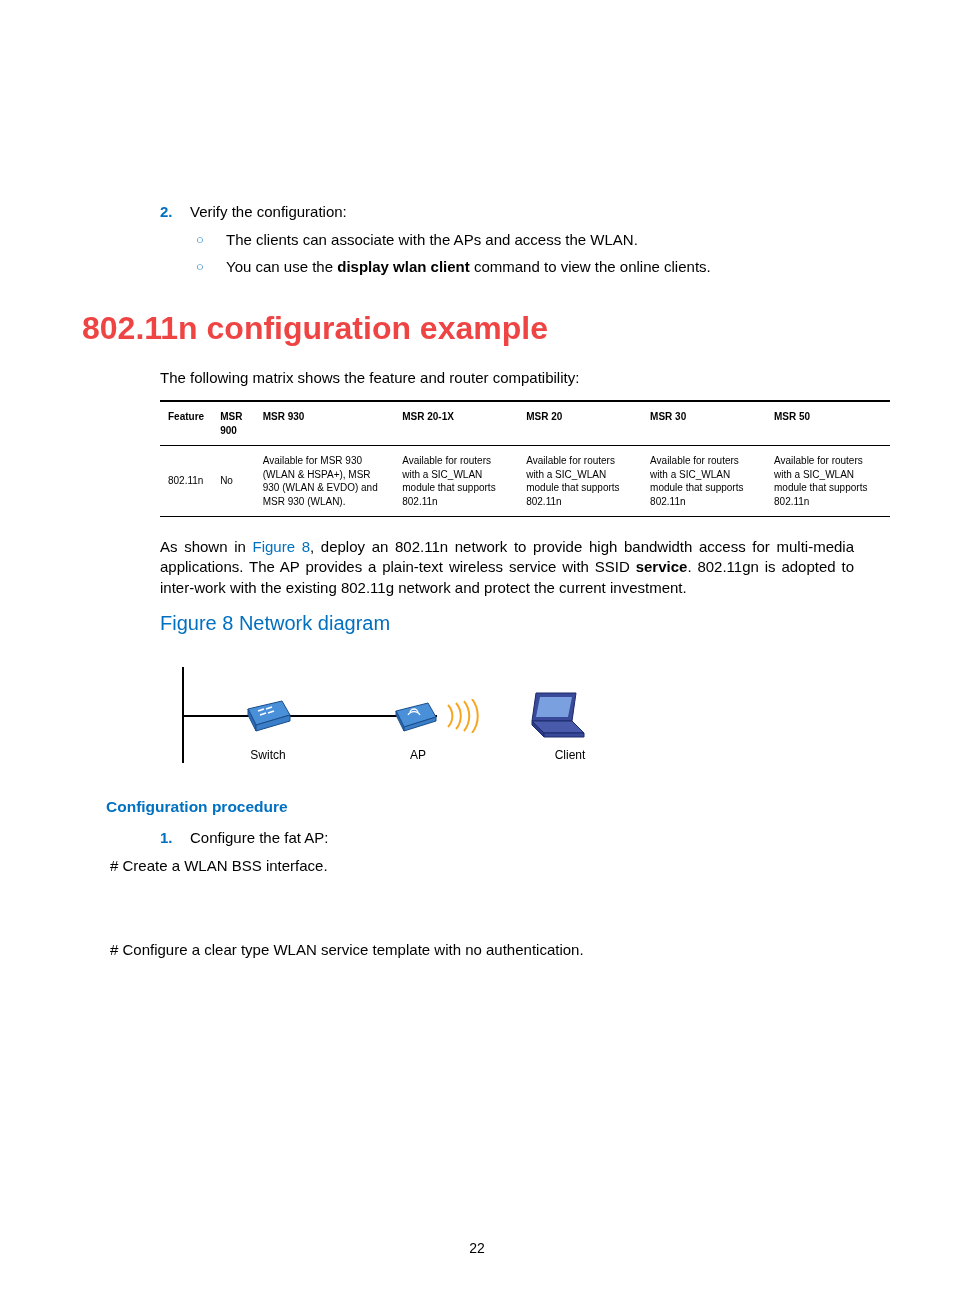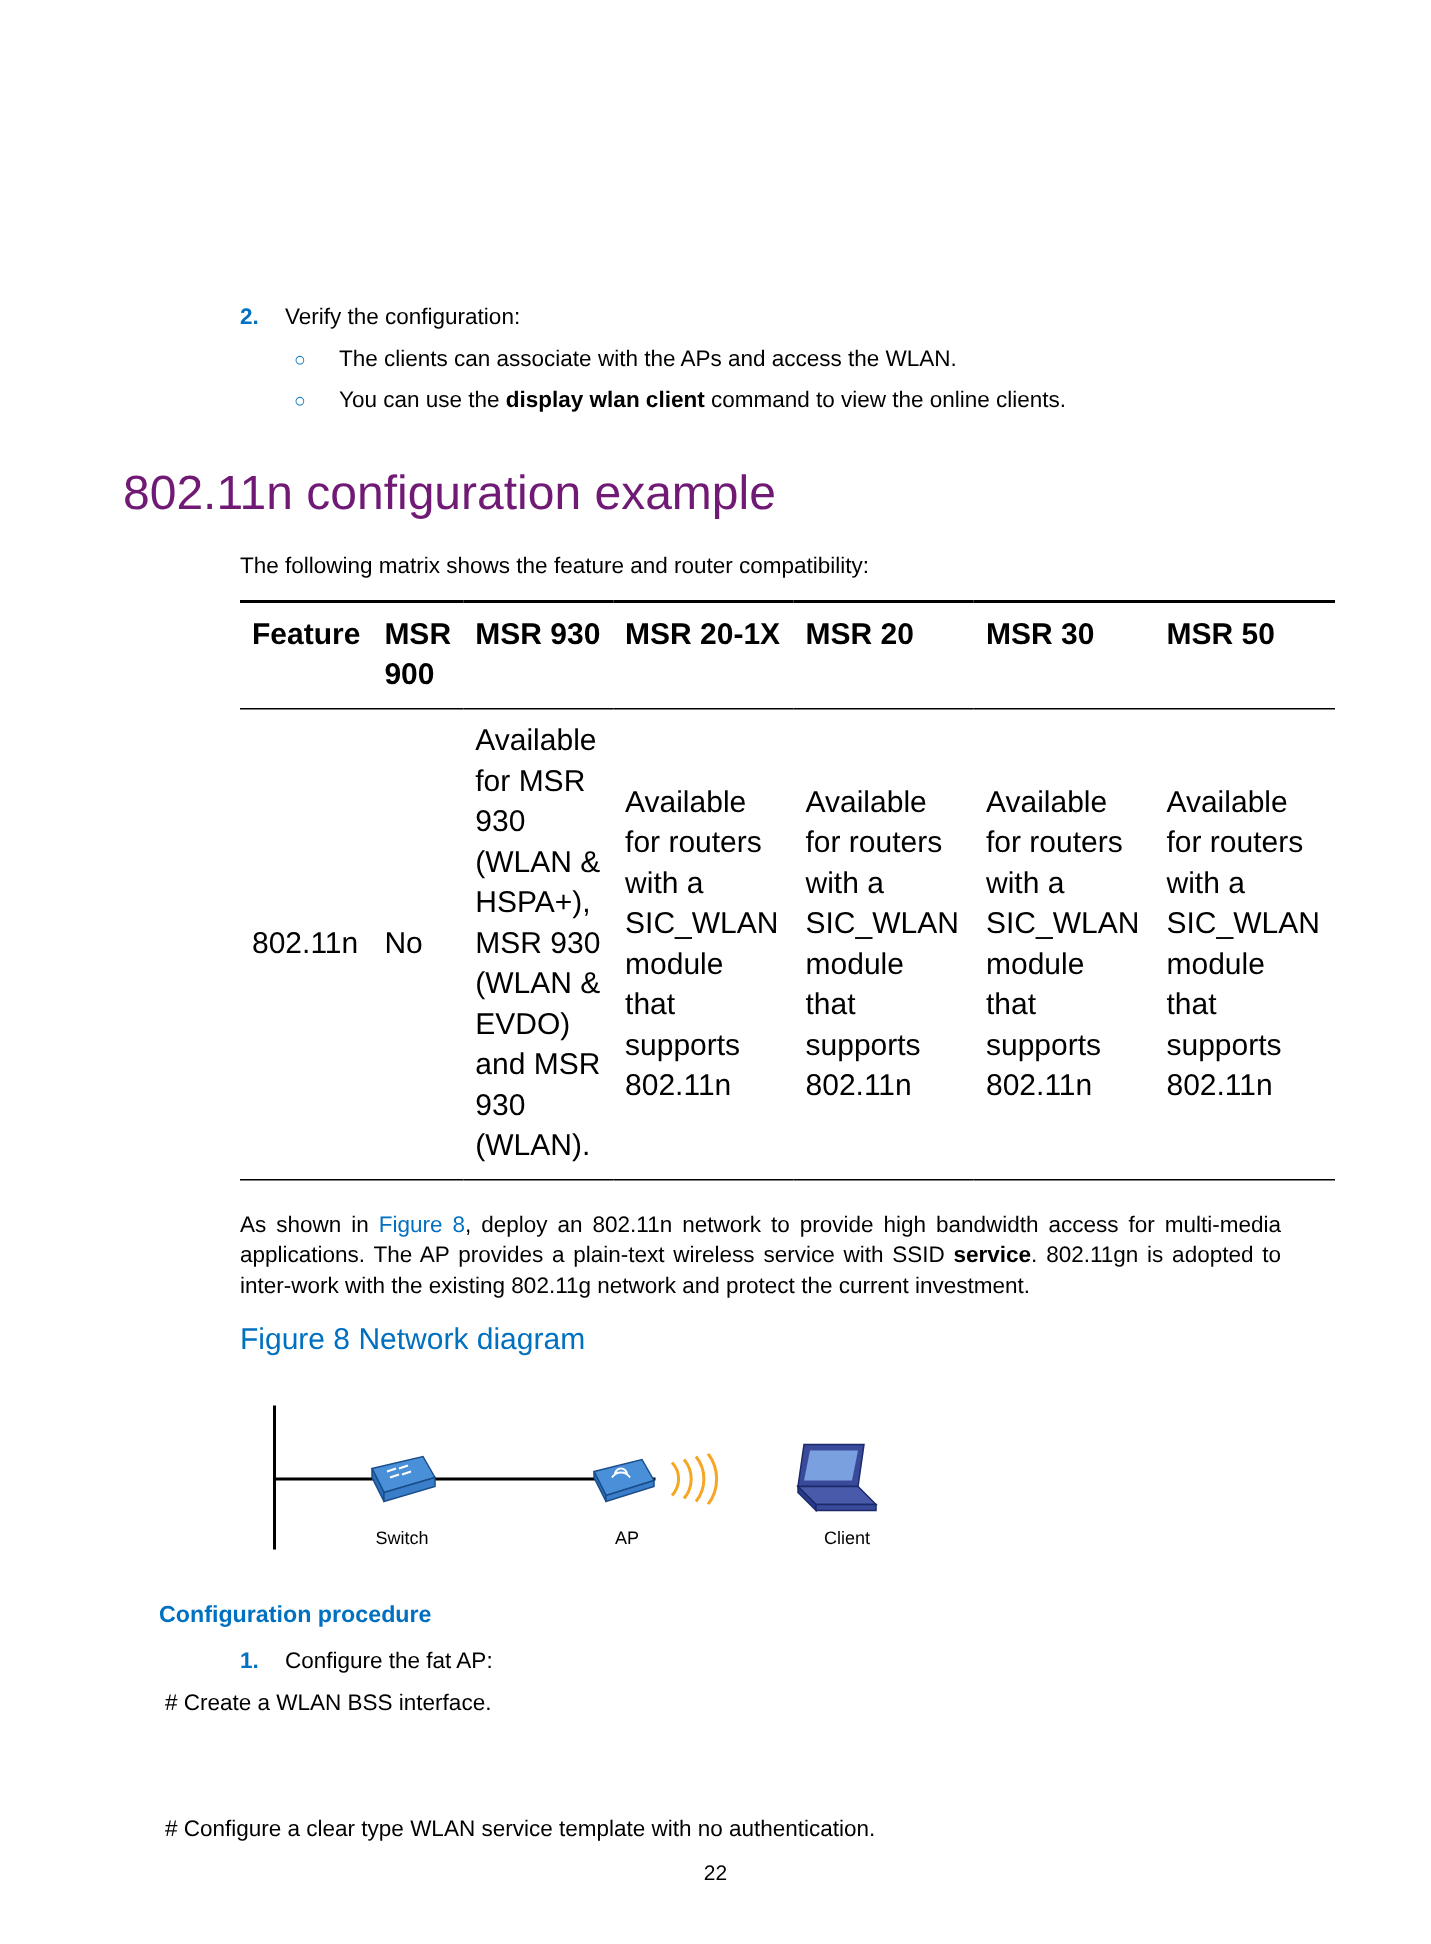--- a/index.html
+++ b/index.html
@@ -37,34 +37,34 @@
   }
   .bullet .sym {
     width: 30px;
     color: #0070c0;
     flex: none;
     font-size: 13px;
     line-height: 1.5;
   }
   h1.main {
     font-family: Arial, sans-serif;
-    font-weight: normal;
+    font-weight: bold;
     font-size: 32px;
-    color: #701a75;
+    color: #ef4444;
     margin: 30px 0 18px -28px;
   }
   .body-text {
     margin: 0 0 12px 50px;
     text-align: justify;
   }
   table.feat {
     border-collapse: collapse;
     margin: 6px 0 20px 50px;
     width: 730px;
-    font-size: 20px;
+    font-size: 10px;
   }
   table.feat th {
     text-align: left;
     font-weight: bold;
     padding: 8px 8px;
     border-top: 2px solid #000;
     border-bottom: 1px solid #000;
     vertical-align: top;
   }
   table.feat td {
@@ -113,21 +113,21 @@
     border-top: 2px solid #000;
   }
   .dev-label {
     position: absolute;
     top: 84px;
     font-size: 12px;
     text-align: center;
   }
   .sw-label { left: 66px; width: 60px; }
   .ap-label { left: 226px; width: 40px; }
-  .cl-label { left: 358px; width: 50px; text-align: right; }
+  .cl-label { left: 373px; width: 50px; }
   .switch-icon {
     position: absolute;
     left: 72px; top: 36px; width: 48px; height: 34px;
   }
   .ap-icon {
     position: absolute;
     left: 222px; top: 36px; width: 44px; height: 34px;
   }
   .waves {
     position: absolute;

